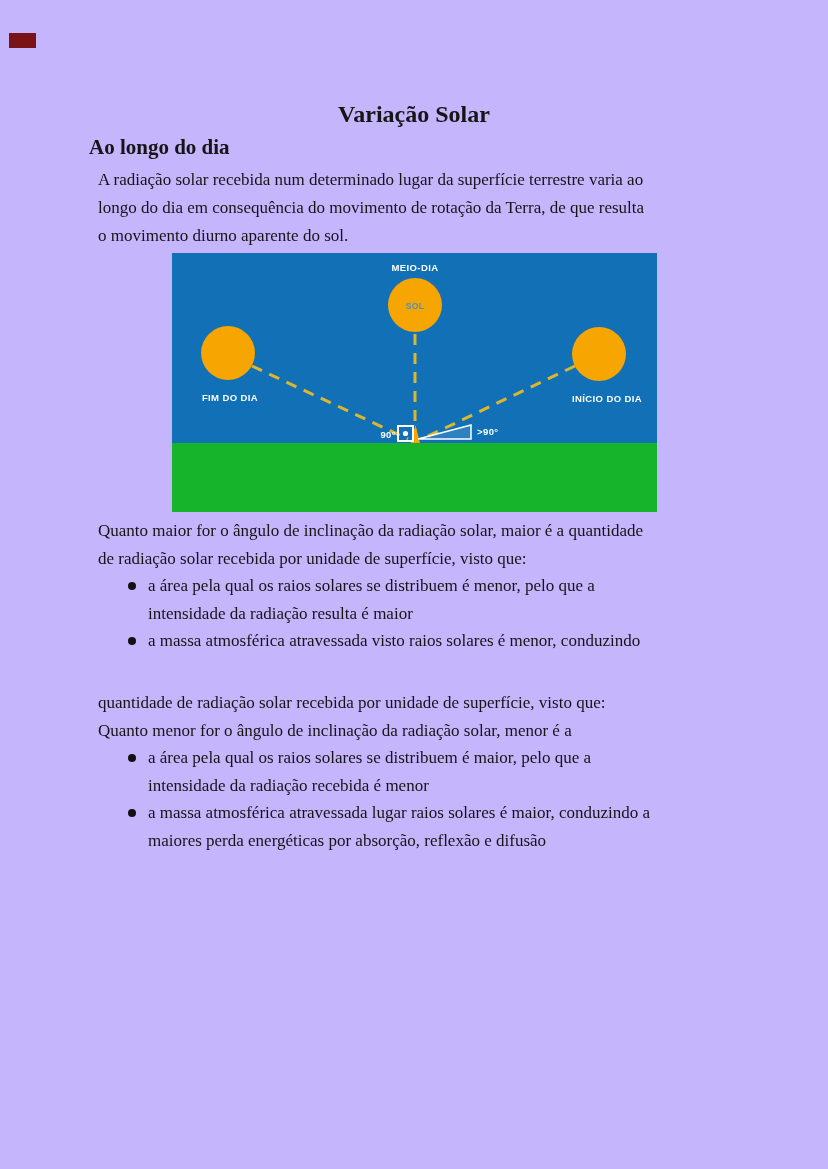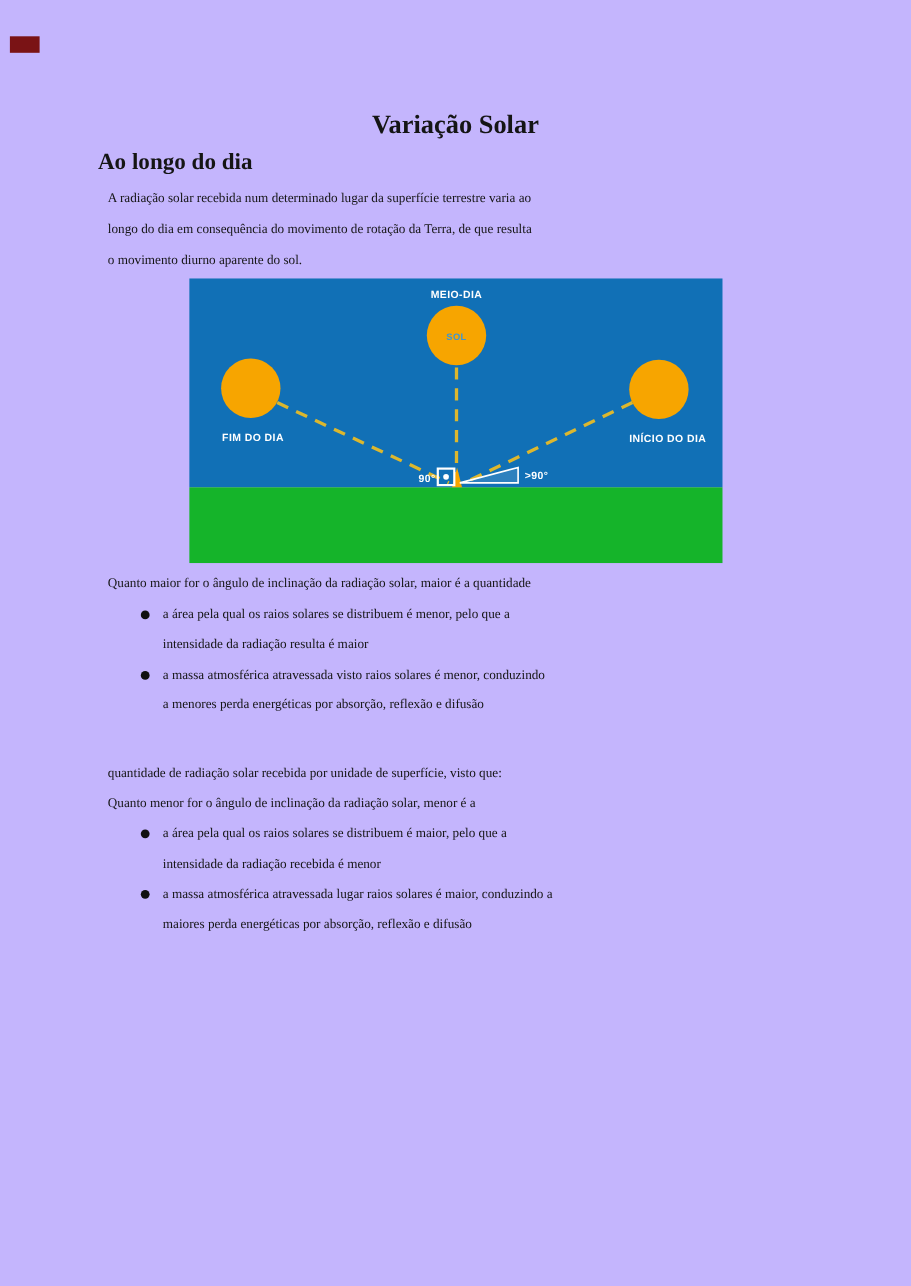--- a/index.html
+++ b/index.html
@@ -30,21 +30,21 @@
     position: absolute;
     top: 134px; left: 89px;
     font-size: 21px;
     font-weight: bold;
     line-height: 26px;
   }
   .para, .section {
     position: absolute;
     left: 98px;
     width: 680px;
-    font-size: 12px;
+    font-size: 17px;
     line-height: 28px;
     white-space: nowrap;
   }
   .para { top: 166px; }
   .section.sec-maior { top: 517px; line-height: 27.5px; }
   .section.sec-menor { top: 689px; line-height: 27.5px; }
   .bullets { margin: 0; padding: 0; list-style: none; }
   .bullets li { position: relative; padding-left: 50px; }
   .bullets li::before {
     content: "";
@@ -110,28 +110,28 @@
       <text class="diagram-label" x="243" y="56" text-anchor="middle" font-size="8.5" fill="#4096CE">SOL</text>
       <text class="diagram-label" x="58" y="148" text-anchor="middle" font-size="9.5" fill="#FFFFFF">FIM DO DIA</text>
       <text class="diagram-label" x="435" y="149" text-anchor="middle" font-size="9.5" fill="#FFFFFF">INÍCIO DO DIA</text>
       <text class="diagram-label" x="224" y="185" text-anchor="end" font-size="9.5" fill="#FFFFFF">90°</text>
       <text class="diagram-label" x="305" y="182" text-anchor="start" font-size="9.5" fill="#FFFFFF">&gt;90°</text>
     </svg>
   </div>
 
   <div class="section sec-maior">
     <div class="line">Quanto maior for o ângulo de inclinação da radiação solar, maior é a quantidade</div>
+    <div class="line">de radiação solar recebida por unidade de superfície, visto que:</div>
     <ul class="bullets">
       <li>
         <div class="line">a área pela qual os raios solares se distribuem é menor, pelo que a</div>
         <div class="line">intensidade da radiação resulta é maior</div>
       </li>
       <li>
         <div class="line">a massa atmosférica atravessada visto raios solares é menor, conduzindo</div>
-        <div class="line">a menores perda energéticas por absorção, reflexão e difusão</div>
       </li>
     </ul>
   </div>
 
   <div class="section sec-menor">
     <div class="line">quantidade de radiação solar recebida por unidade de superfície, visto que:</div>
     <div class="line">Quanto menor for o ângulo de inclinação da radiação solar, menor é a</div>
     <ul class="bullets">
       <li>
         <div class="line">a área pela qual os raios solares se distribuem é maior, pelo que a</div>

